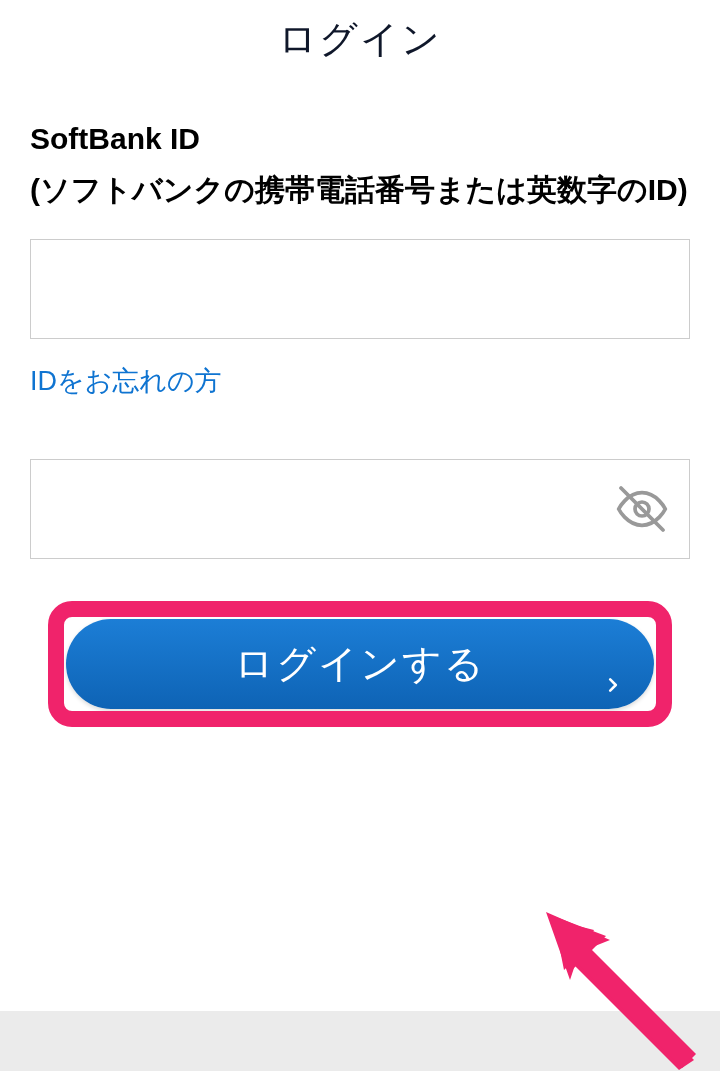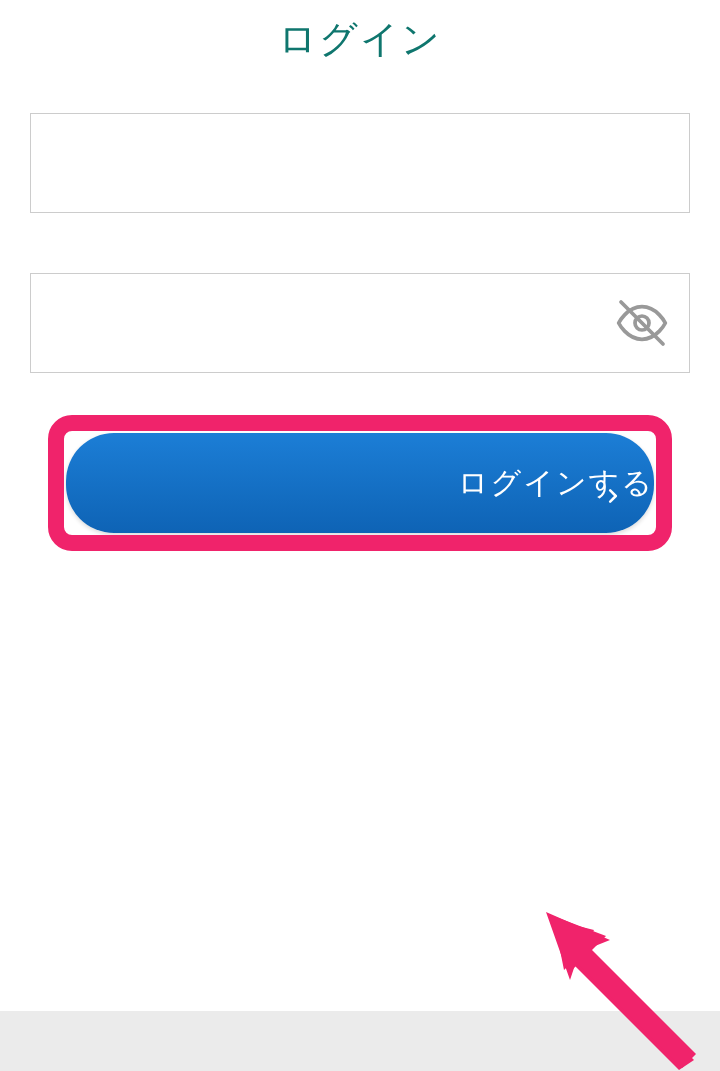--- a/index.html
+++ b/index.html
@@ -14,21 +14,21 @@
       height: 1071px;
       position: relative;
     }
     .container {
       padding: 0 30px;
     }
     .page-title {
       text-align: center;
       font-size: 38px;
       font-weight: 400;
-      color: #0f766e;
+      color: #0f172a;
       padding: 14px 0 48px 0;
       letter-spacing: 2px;
     }
     .field-label {
       font-size: 30px;
       font-weight: 600;
       color: #000;
       line-height: 1.7;
       margin-bottom: 24px;
     }
@@ -84,32 +84,32 @@
       left: -18px;
       right: -18px;
       bottom: -18px;
       border: 16px solid #f0236b;
       border-radius: 24px;
       pointer-events: none;
       z-index: 2;
     }
     .login-button {
       width: 100%;
-      height: 100px;
+      height: 90px;
       background: linear-gradient(180deg, #1c7ed6 0%, #0e63b5 100%);
       border: none;
       border-radius: 48px;
       color: #fff;
-      font-size: 30px;
+      font-size: 39px;
       font-weight: 400;
       cursor: pointer;
       position: relative;
       display: flex;
       align-items: center;
-      justify-content: flex-end;
+      justify-content: center;
       letter-spacing: 2px;
       box-shadow: 0 2px 4px rgba(0,0,0,0.15);
     }
     .login-button .chevron {
       position: absolute;
       right: 34px;
       top: 50%;
       transform: translateY(-50%);
       width: 14px;
       height: 14px;
@@ -136,23 +136,25 @@
       background: #ebebeb;
     }
   </style>
 </head>
 <body>
 
 <div class="container">
   <h1 class="page-title">ログイン</h1>
 
   <div class="field-group">
+    <div class="field-label">SoftBank ID<br>(ソフトバンクの携帯電話番号または英数字のID)</div>
     <div class="input-wrapper">
       <input type="text" class="text-input" value="" style="">
     </div>
+    <a class="forgot-link">IDをお忘れの方</a>
   </div>
 
   <div class="field-group">
     <div class="input-wrapper">
       <input type="password" class="text-input password-input" value="" style="">
       <span class="eye-toggle">
         <svg viewBox="0 0 24 24" fill="none" stroke="#999999" stroke-width="1.6" stroke-linecap="round" stroke-linejoin="round">
           <path d="M2 12s3.5-7 10-7 10 7 10 7-3.5 7-10 7S2 12 2 12z"></path>
           <circle cx="12" cy="12" r="3"></circle>
           <line x1="3" y1="3" x2="21" y2="21"></line>

